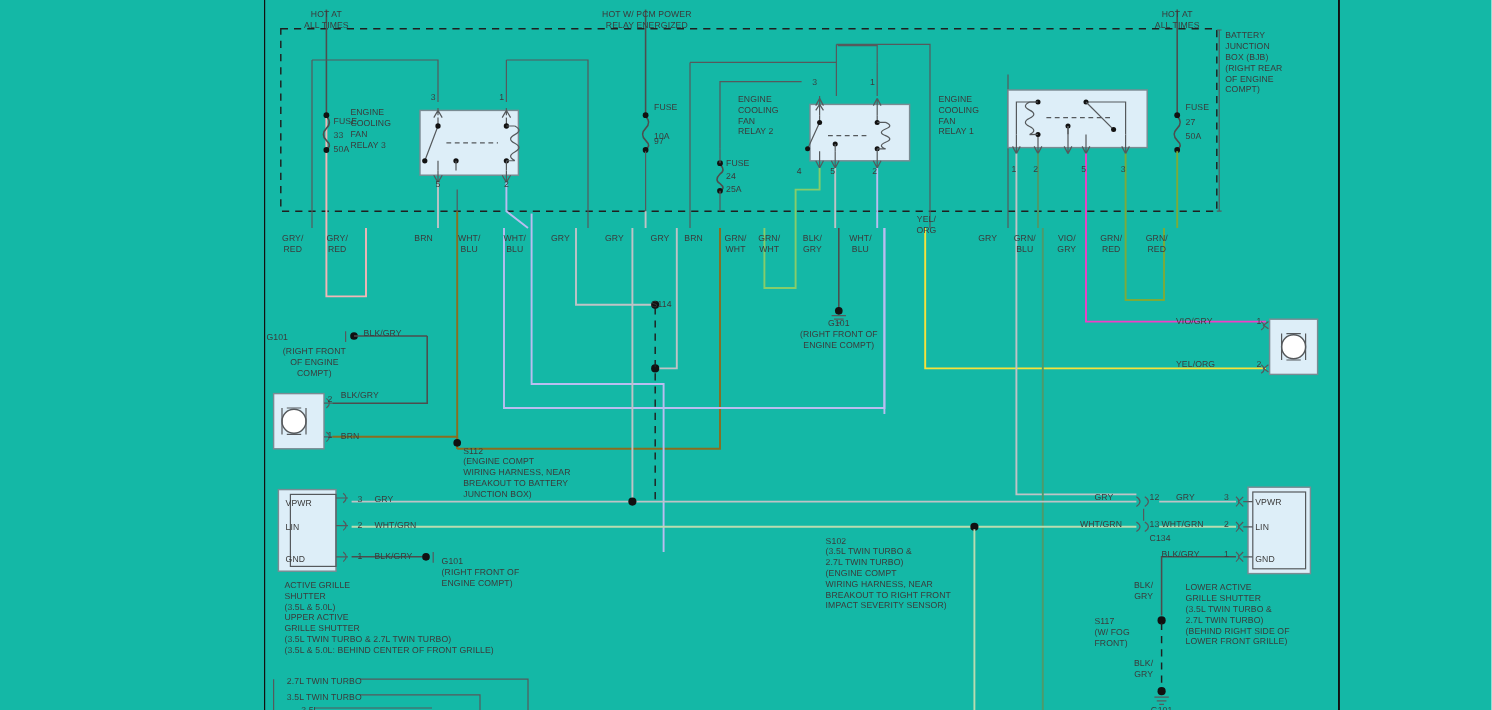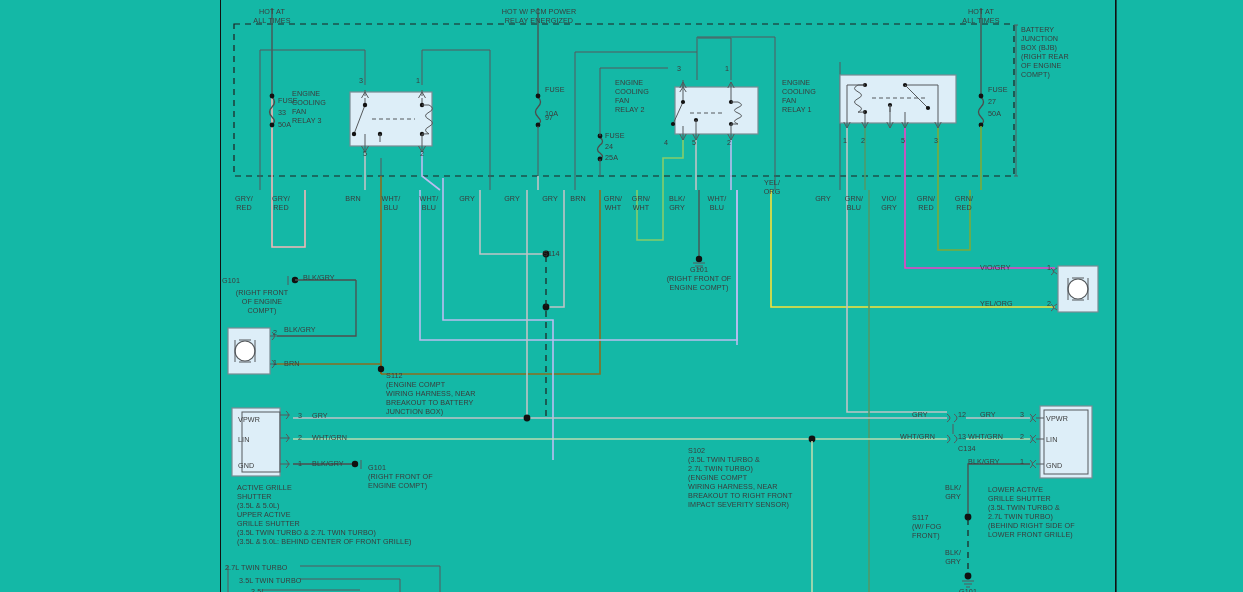--- a/index.html
+++ b/index.html
@@ -419,17 +419,17 @@
 (3.5L TWIN TURBO &amp;
 2.7L TWIN TURBO)
 (BEHIND RIGHT SIDE OF
 LOWER FRONT GRILLE)</div>
 
 <div class="lbl c" style="left:938px;top:483px;width:30px;">BLK/
 GRY</div>
 <div class="lbl c" style="left:938px;top:548px;width:30px;">BLK/
 GRY</div>
 
-<div class="lbl l" style="left:225px;top:563px;">2.7L TWIN TURBO</div>
+<div class="lbl l" style="left:239px;top:563px;">2.7L TWIN TURBO</div>
 <div class="lbl l" style="left:239px;top:576px;">3.5L TWIN TURBO</div>
 <div class="lbl l" style="left:251px;top:587px;">3.5L</div>
 
 </div>
 
 </body></html>

